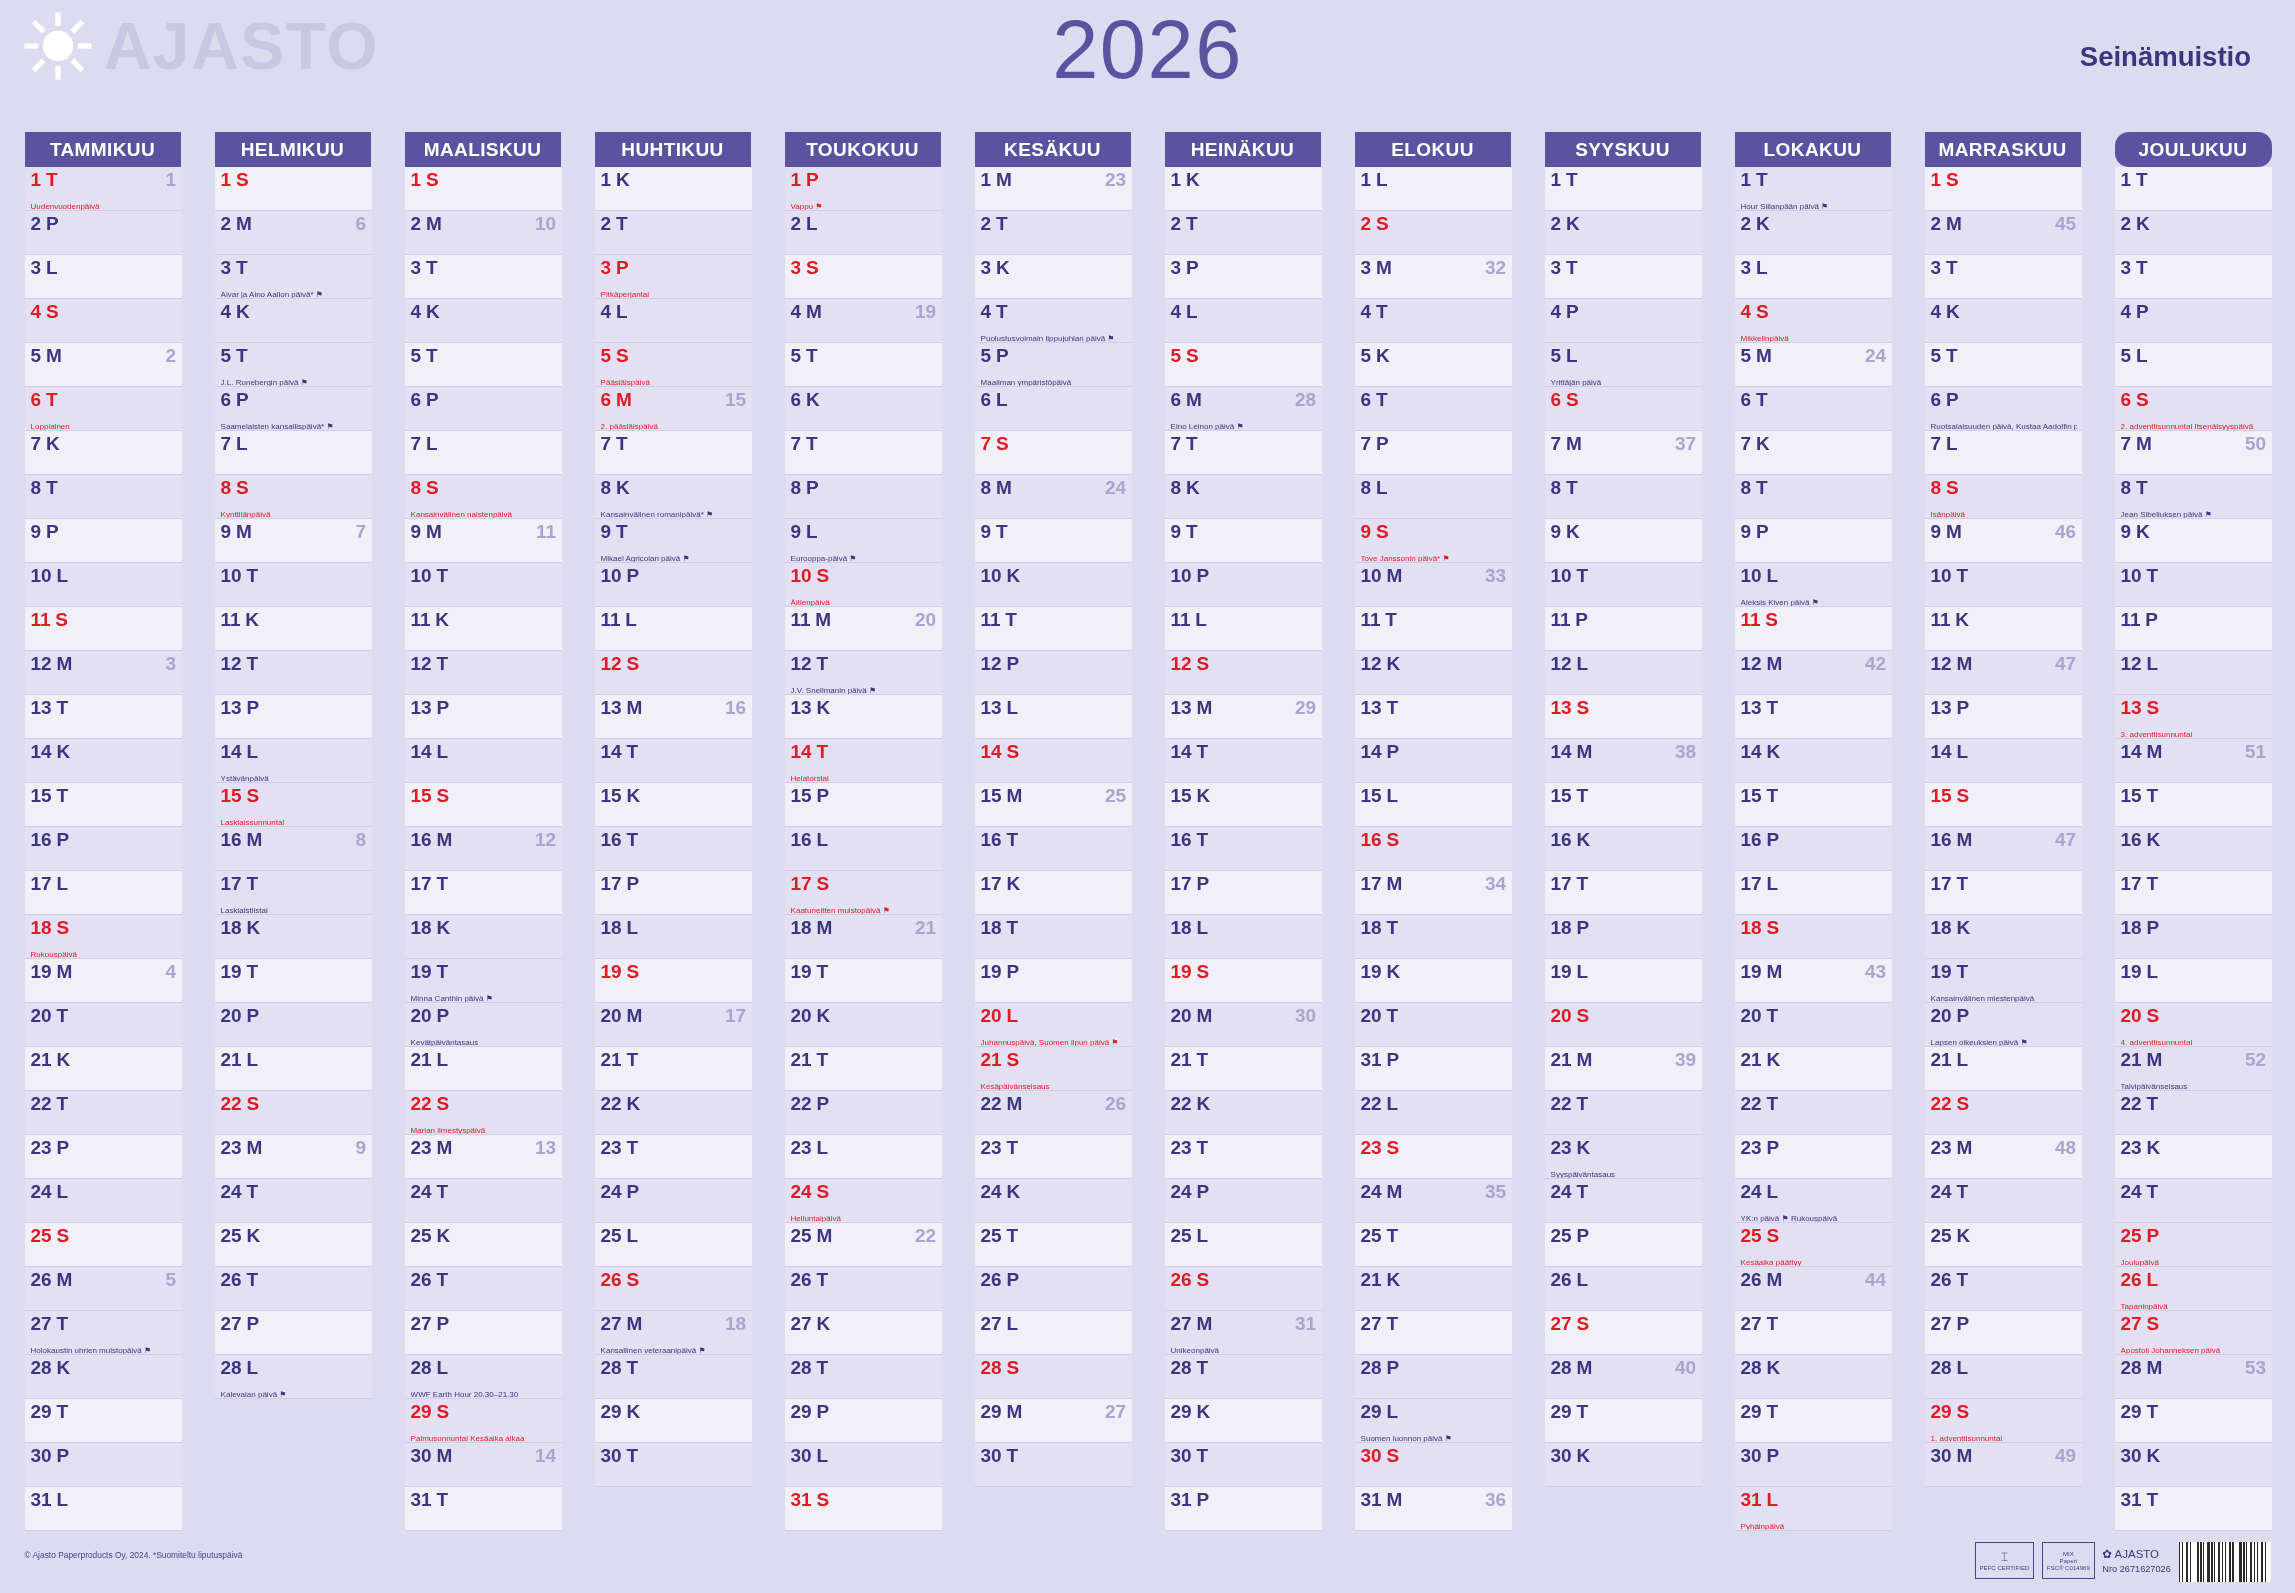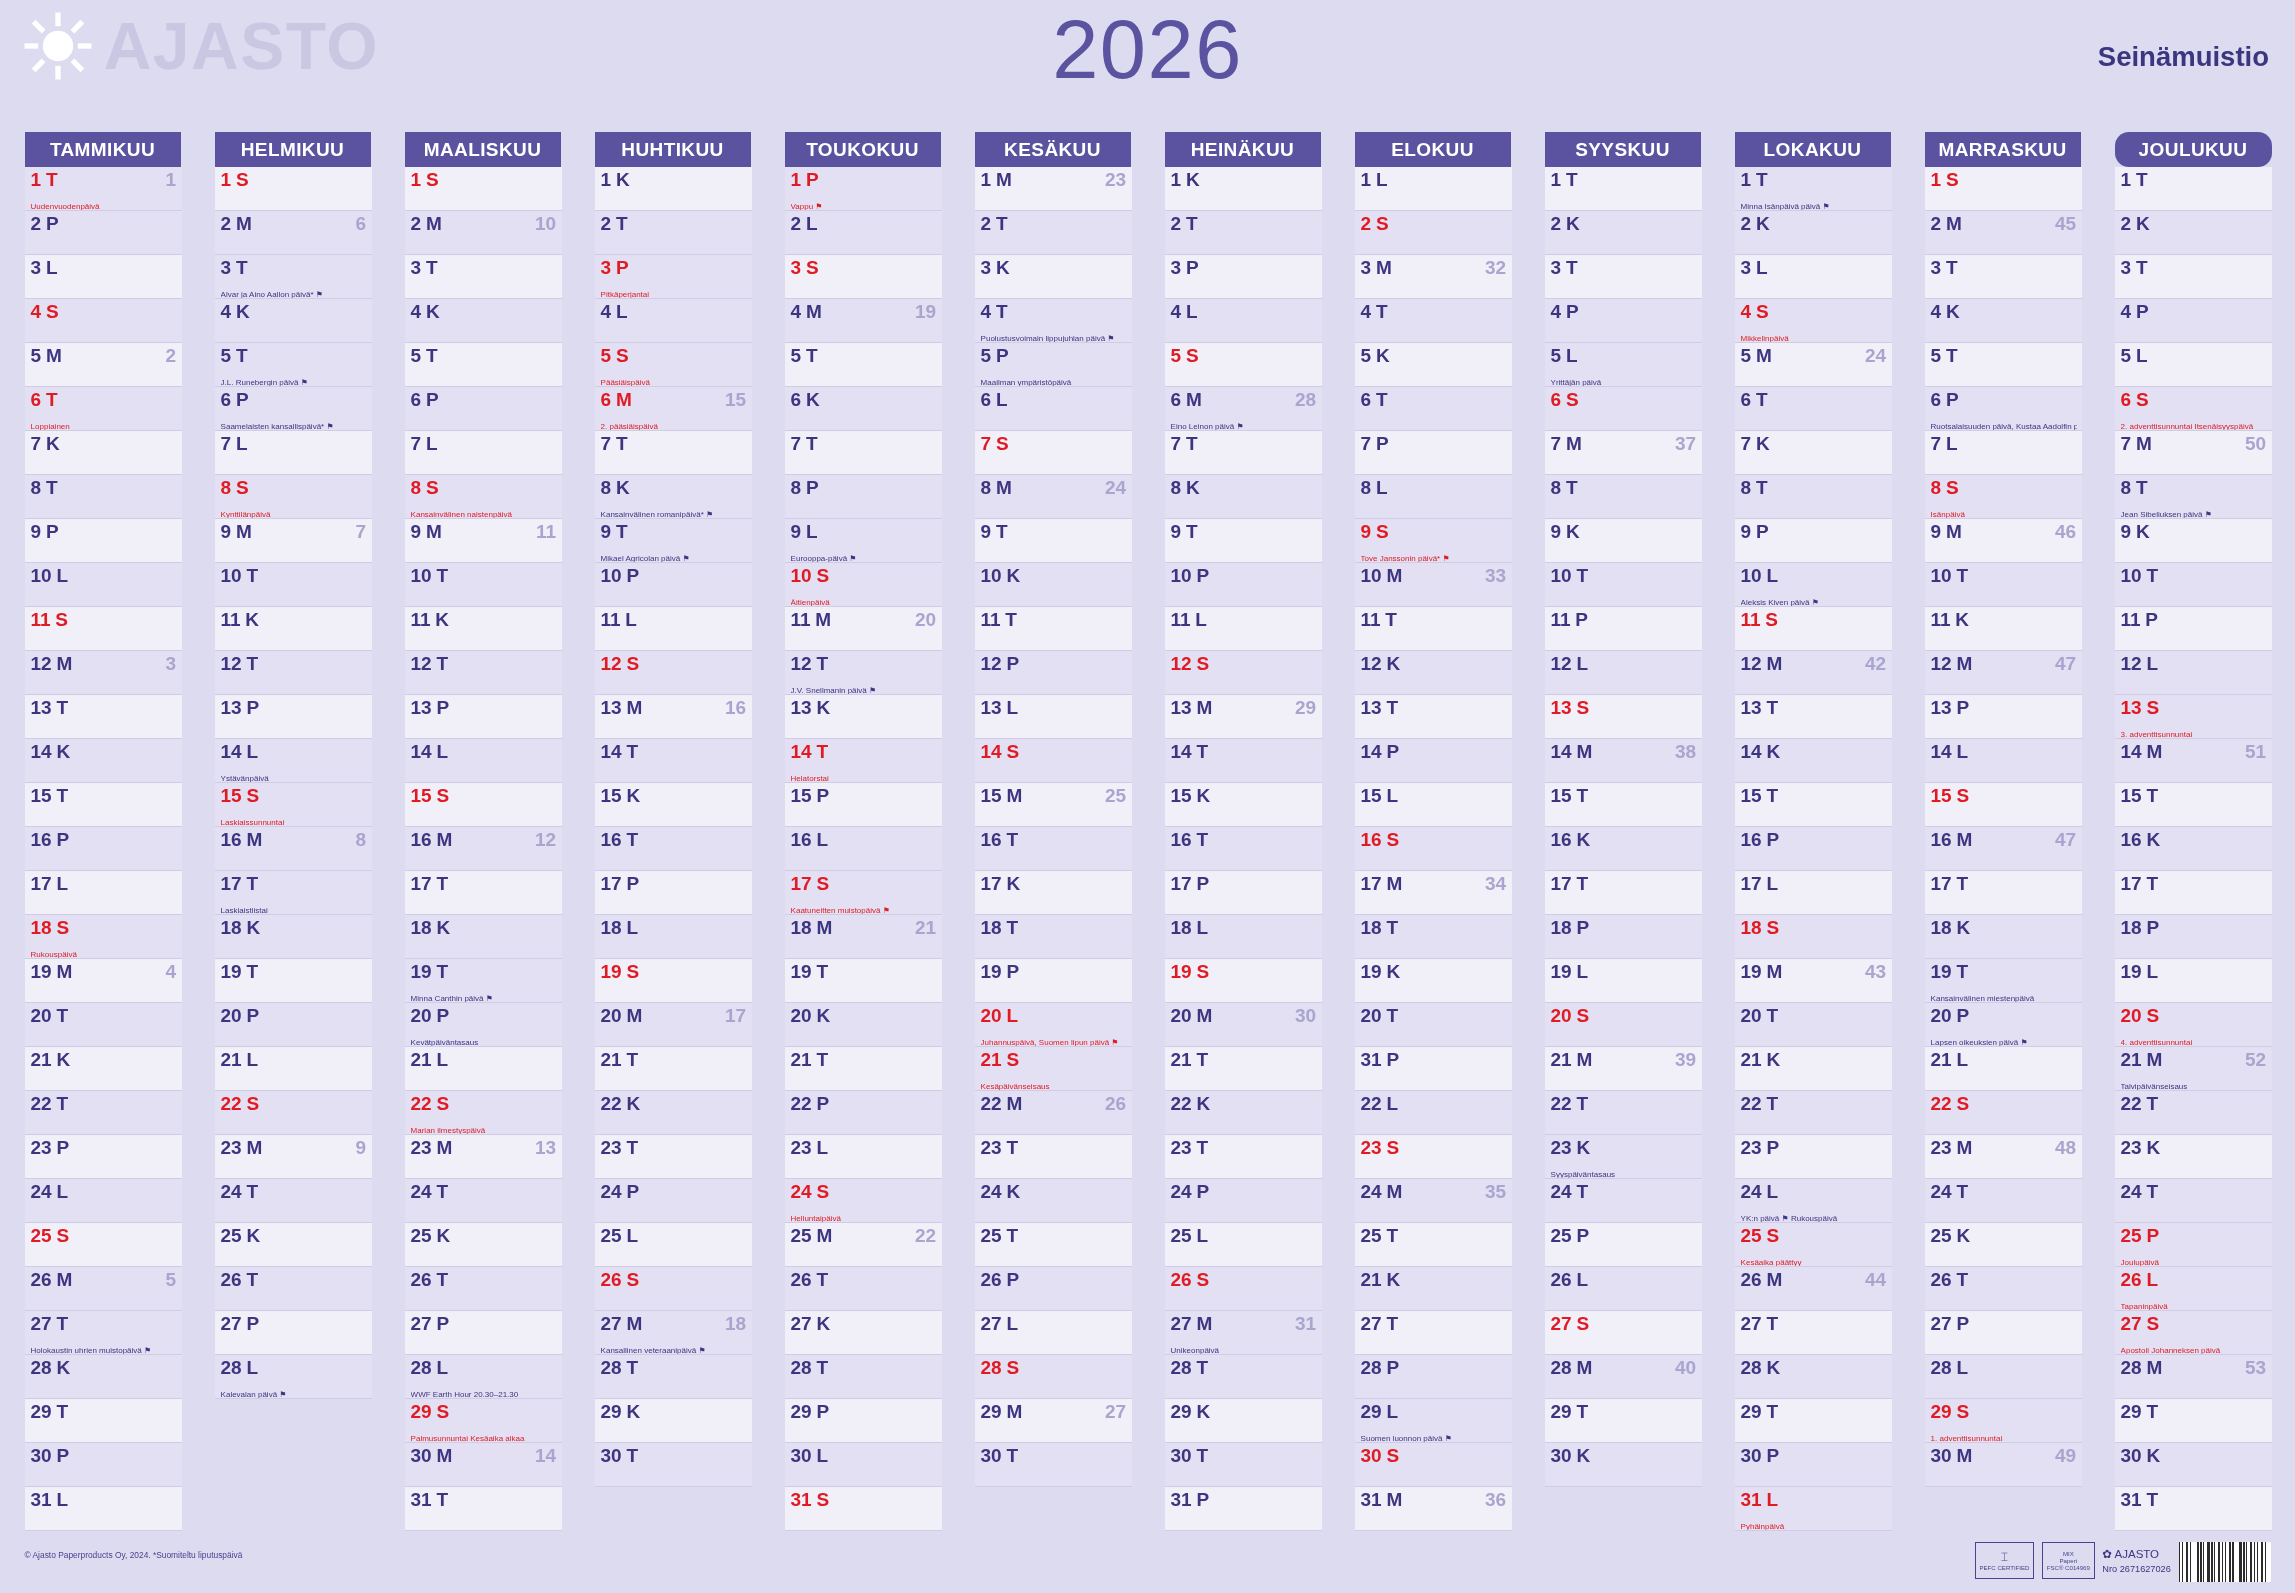--- a/index.html
+++ b/index.html
@@ -11,21 +11,21 @@
   }
   .page{position:relative;width:2295px;height:1593px;background:#dcdbef;}
 
   
   .header{position:relative;height:132px;}
   .logo-wrap{position:absolute;left:23px;top:10.7px;display:flex;align-items:center;}
   .sun{width:70px;height:70px;position:relative;margin-right:10.7px;}
   .sun svg{display:block;}
   .brand{font-size:66px;letter-spacing:1.5px;font-weight:bold;color:#c9c7e2;line-height:1;}
   .year{position:absolute;left:0;right:0;top:1.5px;text-align:center;font-size:83px;font-weight:normal;color:#5b53a0;letter-spacing:1.5px;}
-  .seina{position:absolute;right:26px;top:41px;font-size:27.5px;font-weight:bold;color:#3d3580;}
+  .seina{position:absolute;right:44px;top:41px;font-size:27.5px;font-weight:bold;color:#3d3580;}
 
   
   .cal{position:absolute;left:24.5px;top:132px;width:2247px;}
   .months{display:flex;width:100%;gap:32px;}
   .mcol{flex:1 1 0;min-width:0;border-right:1.5px solid #dcdbef;}
   .mcol:last-child{border-right:none;}
   .mhead{
     background:#5b53a0;color:#fff;text-align:center;
     font-size:19px;font-weight:bold;letter-spacing:0.4px;
     padding:6.9px 0 6.1px;border-right:1.5px solid #dcdbef;
@@ -1013,21 +1013,21 @@
           </div>
           <div class="day alt">
             <div class="dnum">30 K</div>
           </div>
           <div class="day empty"></div>
         </div>
         <div class="mcol">
           <div class="mhead">LOKAKUU</div>
           <div class="day alt">
             <div class="dnum">1 T</div>
-            <div class="note">Minna Isänpäivä päivä ⚑</div>
+            <div class="note">Hour Sillanpään päivä ⚑</div>
           </div>
           <div class="day alt">
             <div class="dnum">2 K</div>
           </div>
           <div class="day">
             <div class="dnum">3 L</div>
           </div>
           <div class="day alt">
             <div class="dnum red">4 S</div>
             <div class="note red">Mikkelinpäivä</div>

